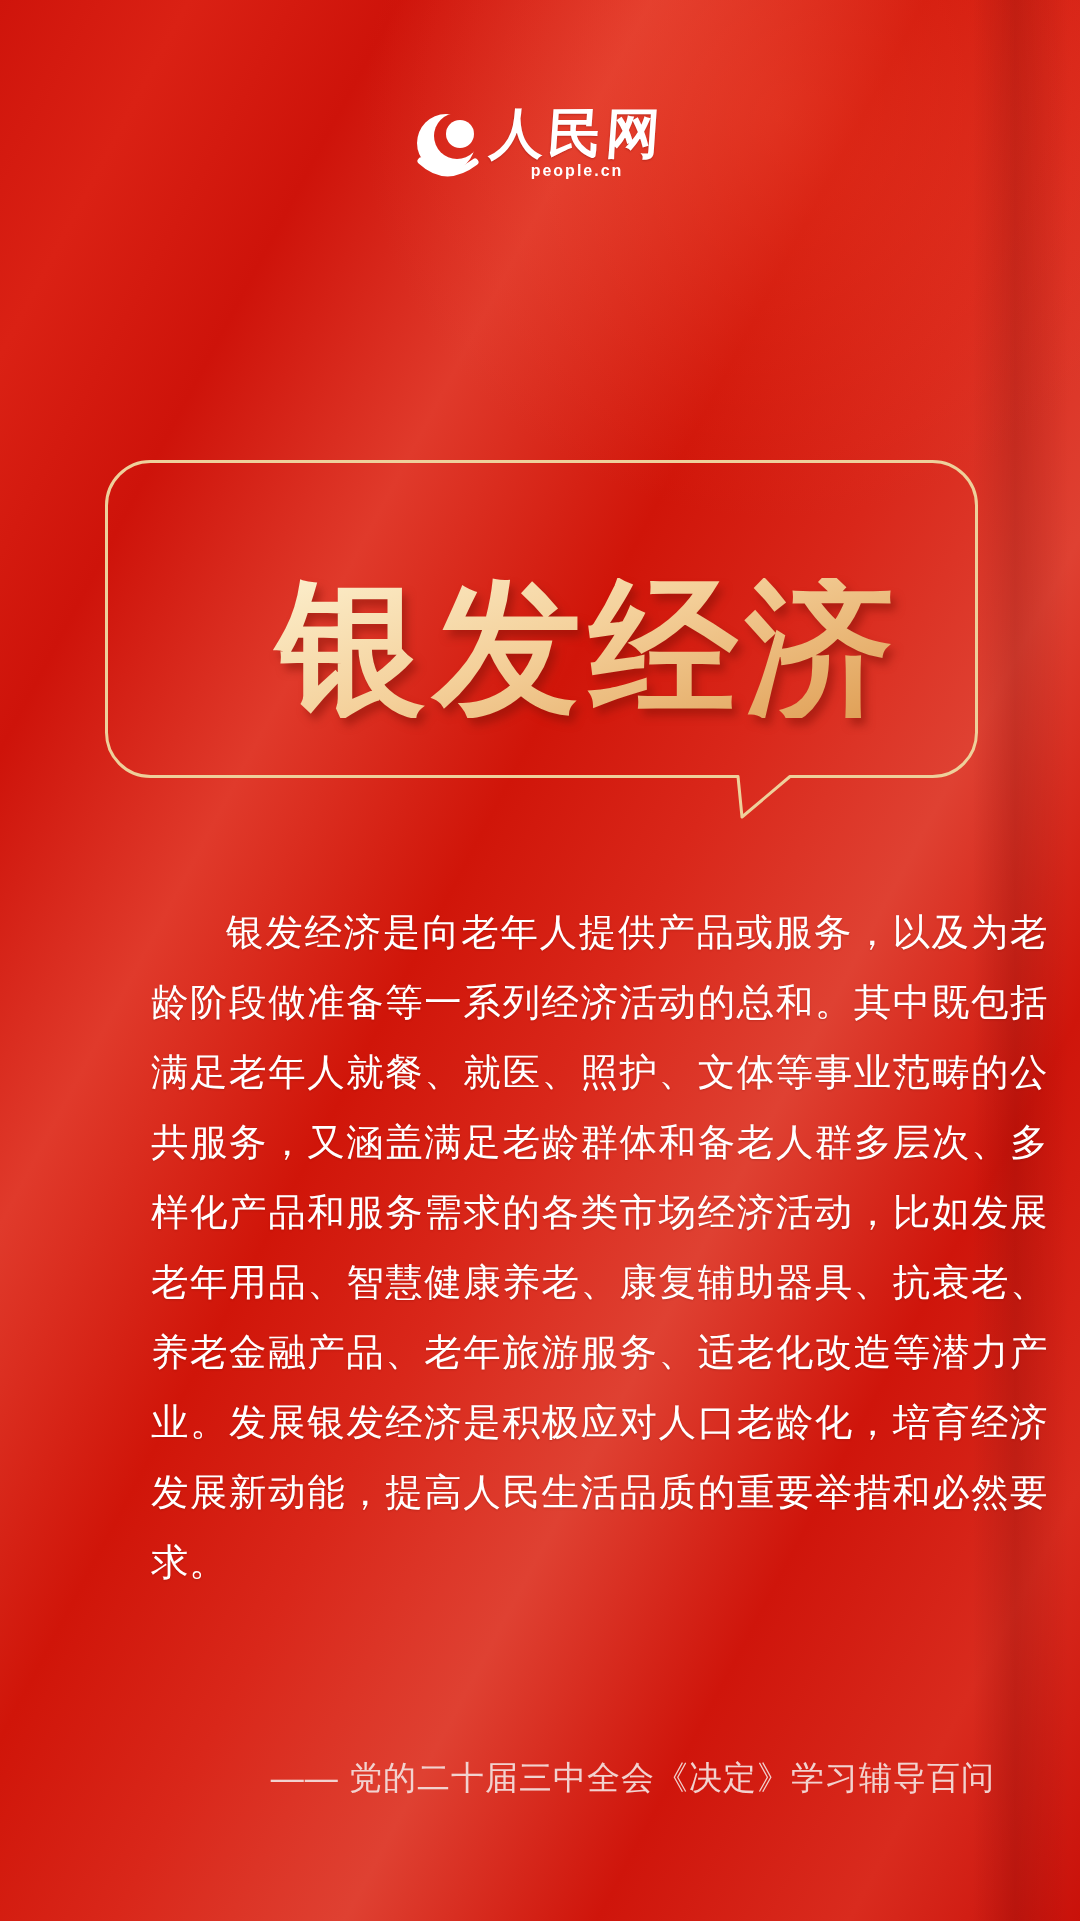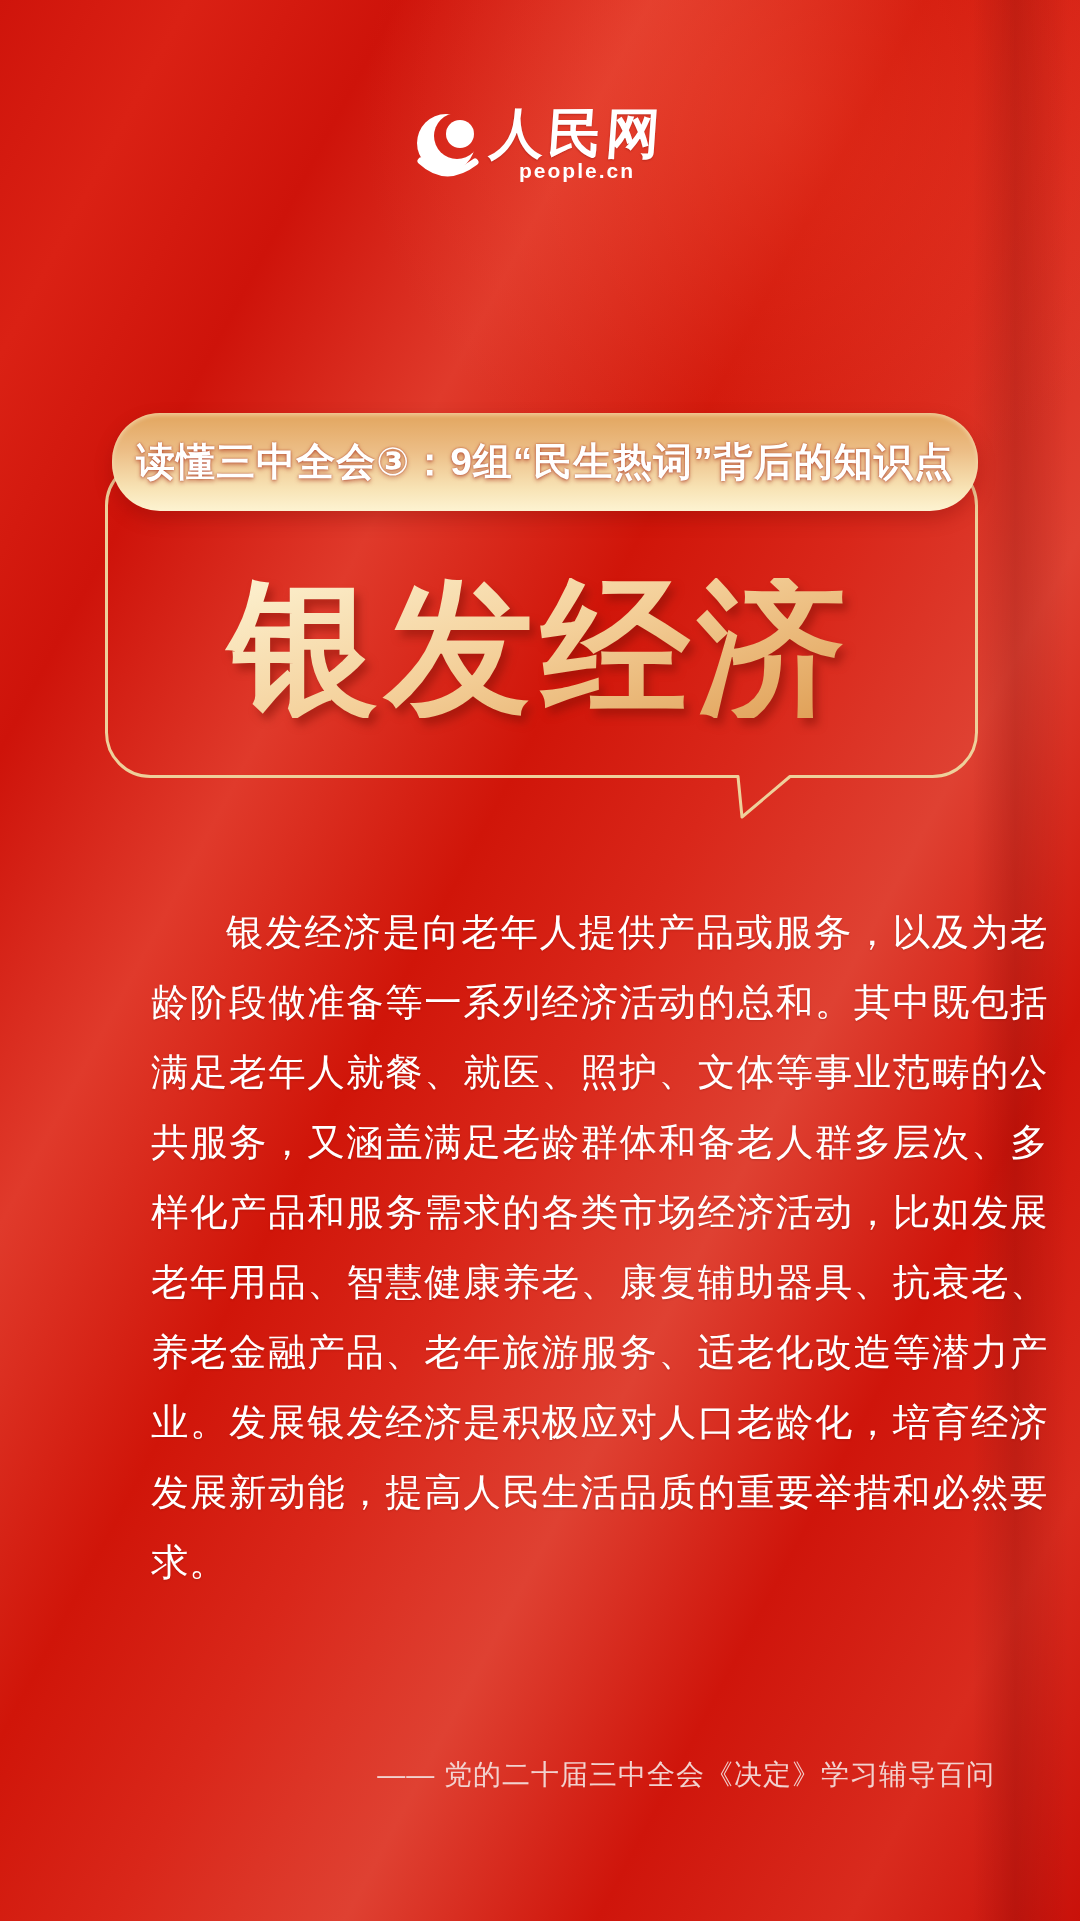--- a/index.html
+++ b/index.html
@@ -27,21 +27,21 @@
     z-index:3;
   }
   .logo .globe{width:64px;height:74px;margin-top:6px;}
   .logo-texts{display:flex;flex-direction:column;align-items:center;}
   .site-name{
     color:#fff;font-size:54px;font-weight:700;line-height:58px;
     letter-spacing:4px;transform:skewX(-4deg);
     text-shadow:0 1px 2px rgba(120,10,5,0.35);
   }
   .site-url{
-    color:#fff;font-size:21px;font-weight:700;letter-spacing:2px;line-height:22px;
+    color:#fff;font-size:16px;font-weight:700;letter-spacing:2px;line-height:22px;
     margin-top:-2px;
   }
   
   .topic-banner{
     position:absolute;left:112px;top:413px;width:866px;height:98px;
     border-radius:48px;
     background:linear-gradient(180deg,#e2a55e 0%,#ecbd85 38%,#f8e4b6 78%,#fdf3d2 100%);
     box-shadow:0 8px 18px rgba(120,10,5,0.30), inset 0 2px 4px rgba(255,240,210,0.55);
     display:flex;align-items:center;justify-content:center;
     z-index:2;
@@ -53,34 +53,35 @@
   
   .bubble-svg{position:absolute;left:100px;top:455px;width:885px;height:375px;z-index:1;}
   .headline-title{
     position:absolute;left:105px;width:873px;top:578px;height:140px;
     text-align:center;font-size:148px;line-height:140px;font-weight:900;
     letter-spacing:8px;white-space:nowrap;
     background:linear-gradient(160deg,#fdf3d3 8%,#f4d09a 48%,#e0a057 88%);
     -webkit-background-clip:text;background-clip:text;color:transparent;
     filter:drop-shadow(5px 7px 4px rgba(130,15,5,0.50));
     z-index:2;
+    padding-left:48px;
   }
   
   .article-paragraph{
     position:absolute;left:103px;top:897px;width:897px;
     color:#ffffff;font-size:37.5px;line-height:70px;
     text-align:justify;text-indent:2em;letter-spacing:0.5px;
     text-shadow:0 1px 2px rgba(120,10,5,0.25);
     z-index:2;
     margin-left:48px;
   }
   
   .attribution{
     position:absolute;right:85px;top:1756px;
-    color:#f2d2cf;font-size:28px;letter-spacing:1px;white-space:nowrap;
+    color:#f2d2cf;font-size:33px;letter-spacing:1px;white-space:nowrap;
     z-index:2;
   }
 </style>
 </head>
 <body>
 
 <div class="poster">
 
   <div class="logo">
     <svg class="globe" viewBox="0 0 64 74" aria-hidden="true">
@@ -109,23 +110,20 @@
              H 690
              L 642 362
              L 638 321.5
              H 50.5
              A 44 44 0 0 1 6.5 277.5
              V 50.5
              A 44 44 0 0 1 50.5 6.5
              Z" fill="none" stroke="#eed09b" stroke-width="3" stroke-linejoin="round"></path>
   </svg>
 
-  <div class="topic-banner">
-    <div class="topic-banner-text">读懂三中全会③：9组“民生热词”背后的知识点</div>
-  </div>
 
   <div class="headline-title">银发经济</div>
 
   <div class="article-paragraph">银发经济是向老年人提供产品或服务，以及为老龄阶段做准备等一系列经济活动的总和。其中既包括满足老年人就餐、就医、照护、文体等事业范畴的公共服务，又涵盖满足老龄群体和备老人群多层次、多样化产品和服务需求的各类市场经济活动，比如发展老年用品、智慧健康养老、康复辅助器具、抗衰老、养老金融产品、老年旅游服务、适老化改造等潜力产业。发展银发经济是积极应对人口老龄化，培育经济发展新动能，提高人民生活品质的重要举措和必然要求。</div>
 
   <div class="attribution">—— 党的二十届三中全会《决定》学习辅导百问</div>
 
 </div>
 
 </body></html>

